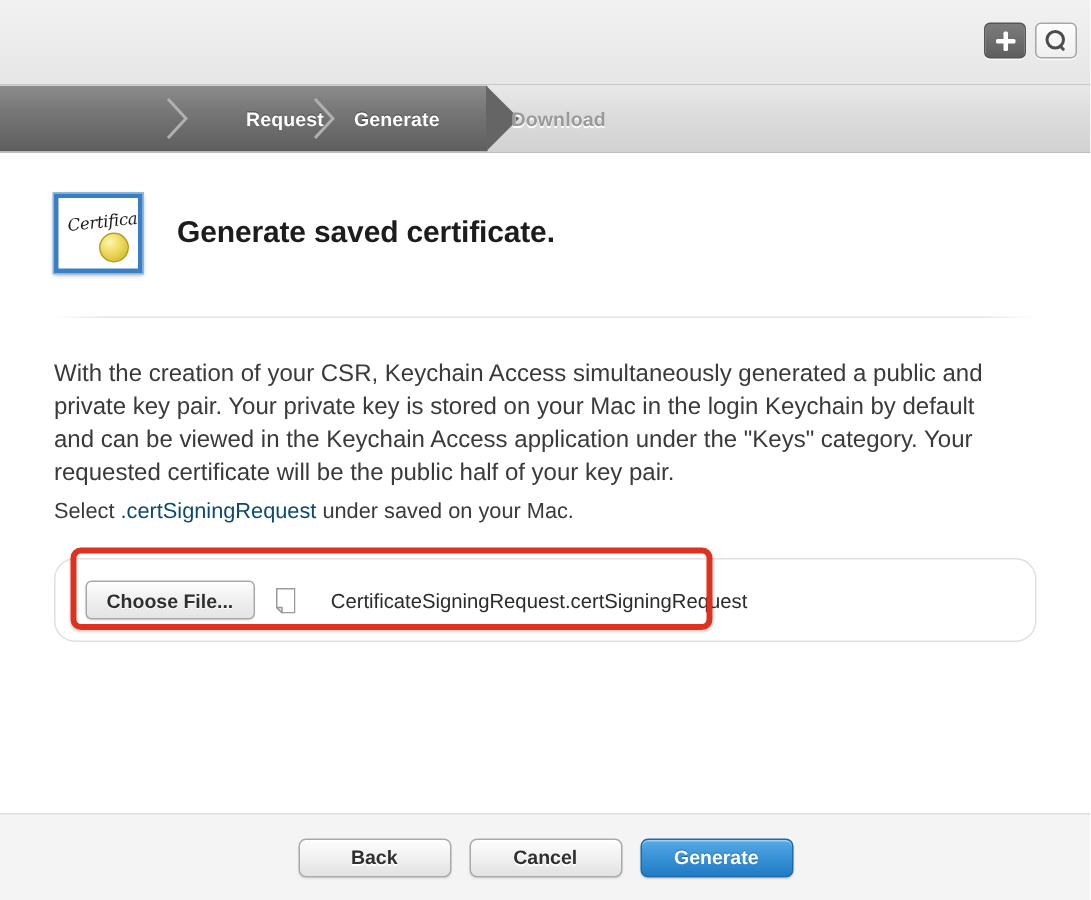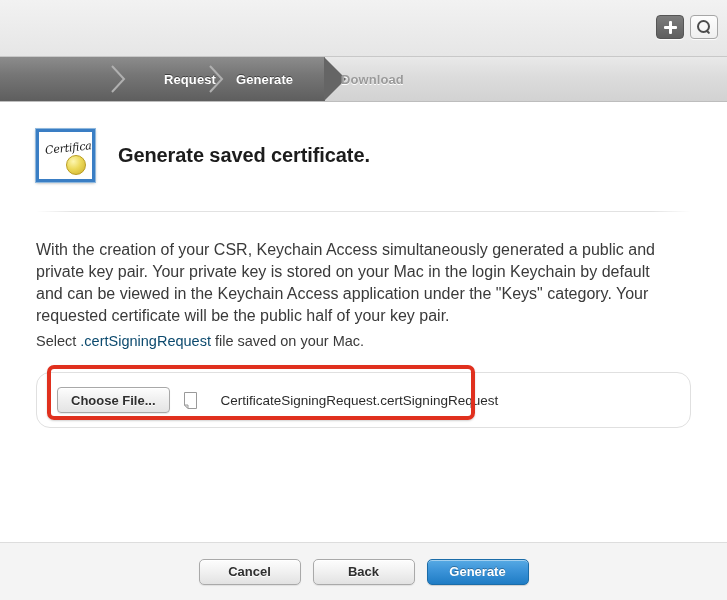--- a/index.html
+++ b/index.html
@@ -378,35 +378,35 @@
         <span class="cert-word">Certificate</span>
         <span class="cert-seal"></span>
       </div>
       <h1 class="page-title">Generate saved certificate.</h1>
     </div>
 
     <div class="divider"></div>
 
     <p class="body-copy">With the creation of your CSR, Keychain Access simultaneously generated a public and private key pair. Your private key is stored on your Mac in the login Keychain by default and can be viewed in the Keychain Access application under the "Keys" category. Your requested certificate will be the public half of your key pair.</p>
 
-    <div class="upload-sub"><span>Select </span><span class="ext">.certSigningRequest</span><span> file saved on your Mac.</span></div>
+    <div class="upload-sub"><span>Select </span><span class="ext">.certSigningRequest</span><span> under saved on your Mac.</span></div>
 
     <div class="file-row">
       <div class="choose-btn">Choose File...</div>
       <span class="doc-icon">
         <svg width="13" height="17" viewBox="0 0 13 17">
           <path d="M0.5 0.5 H12.5 V16.5 H4 L0.5 13 Z" fill="#ffffff" stroke="#9a9a9a" stroke-width="1"></path>
           <path d="M0.5 13 H4 V16.5 Z" fill="#eeeeee" stroke="#9a9a9a" stroke-width="1"></path>
         </svg>
       </span>
       <span class="file-name">CertificateSigningRequest.certSigningRequest</span>
       <div class="file-highlight"></div>
     </div>
 
   </div>
 
   <div class="footer">
+    <div class="btn grey">Back</div>
     <div class="btn grey">Cancel</div>
-    <div class="btn grey">Back</div>
     <div class="btn blue">Generate</div>
   </div>
 
 </div>
 
 </body></html>

